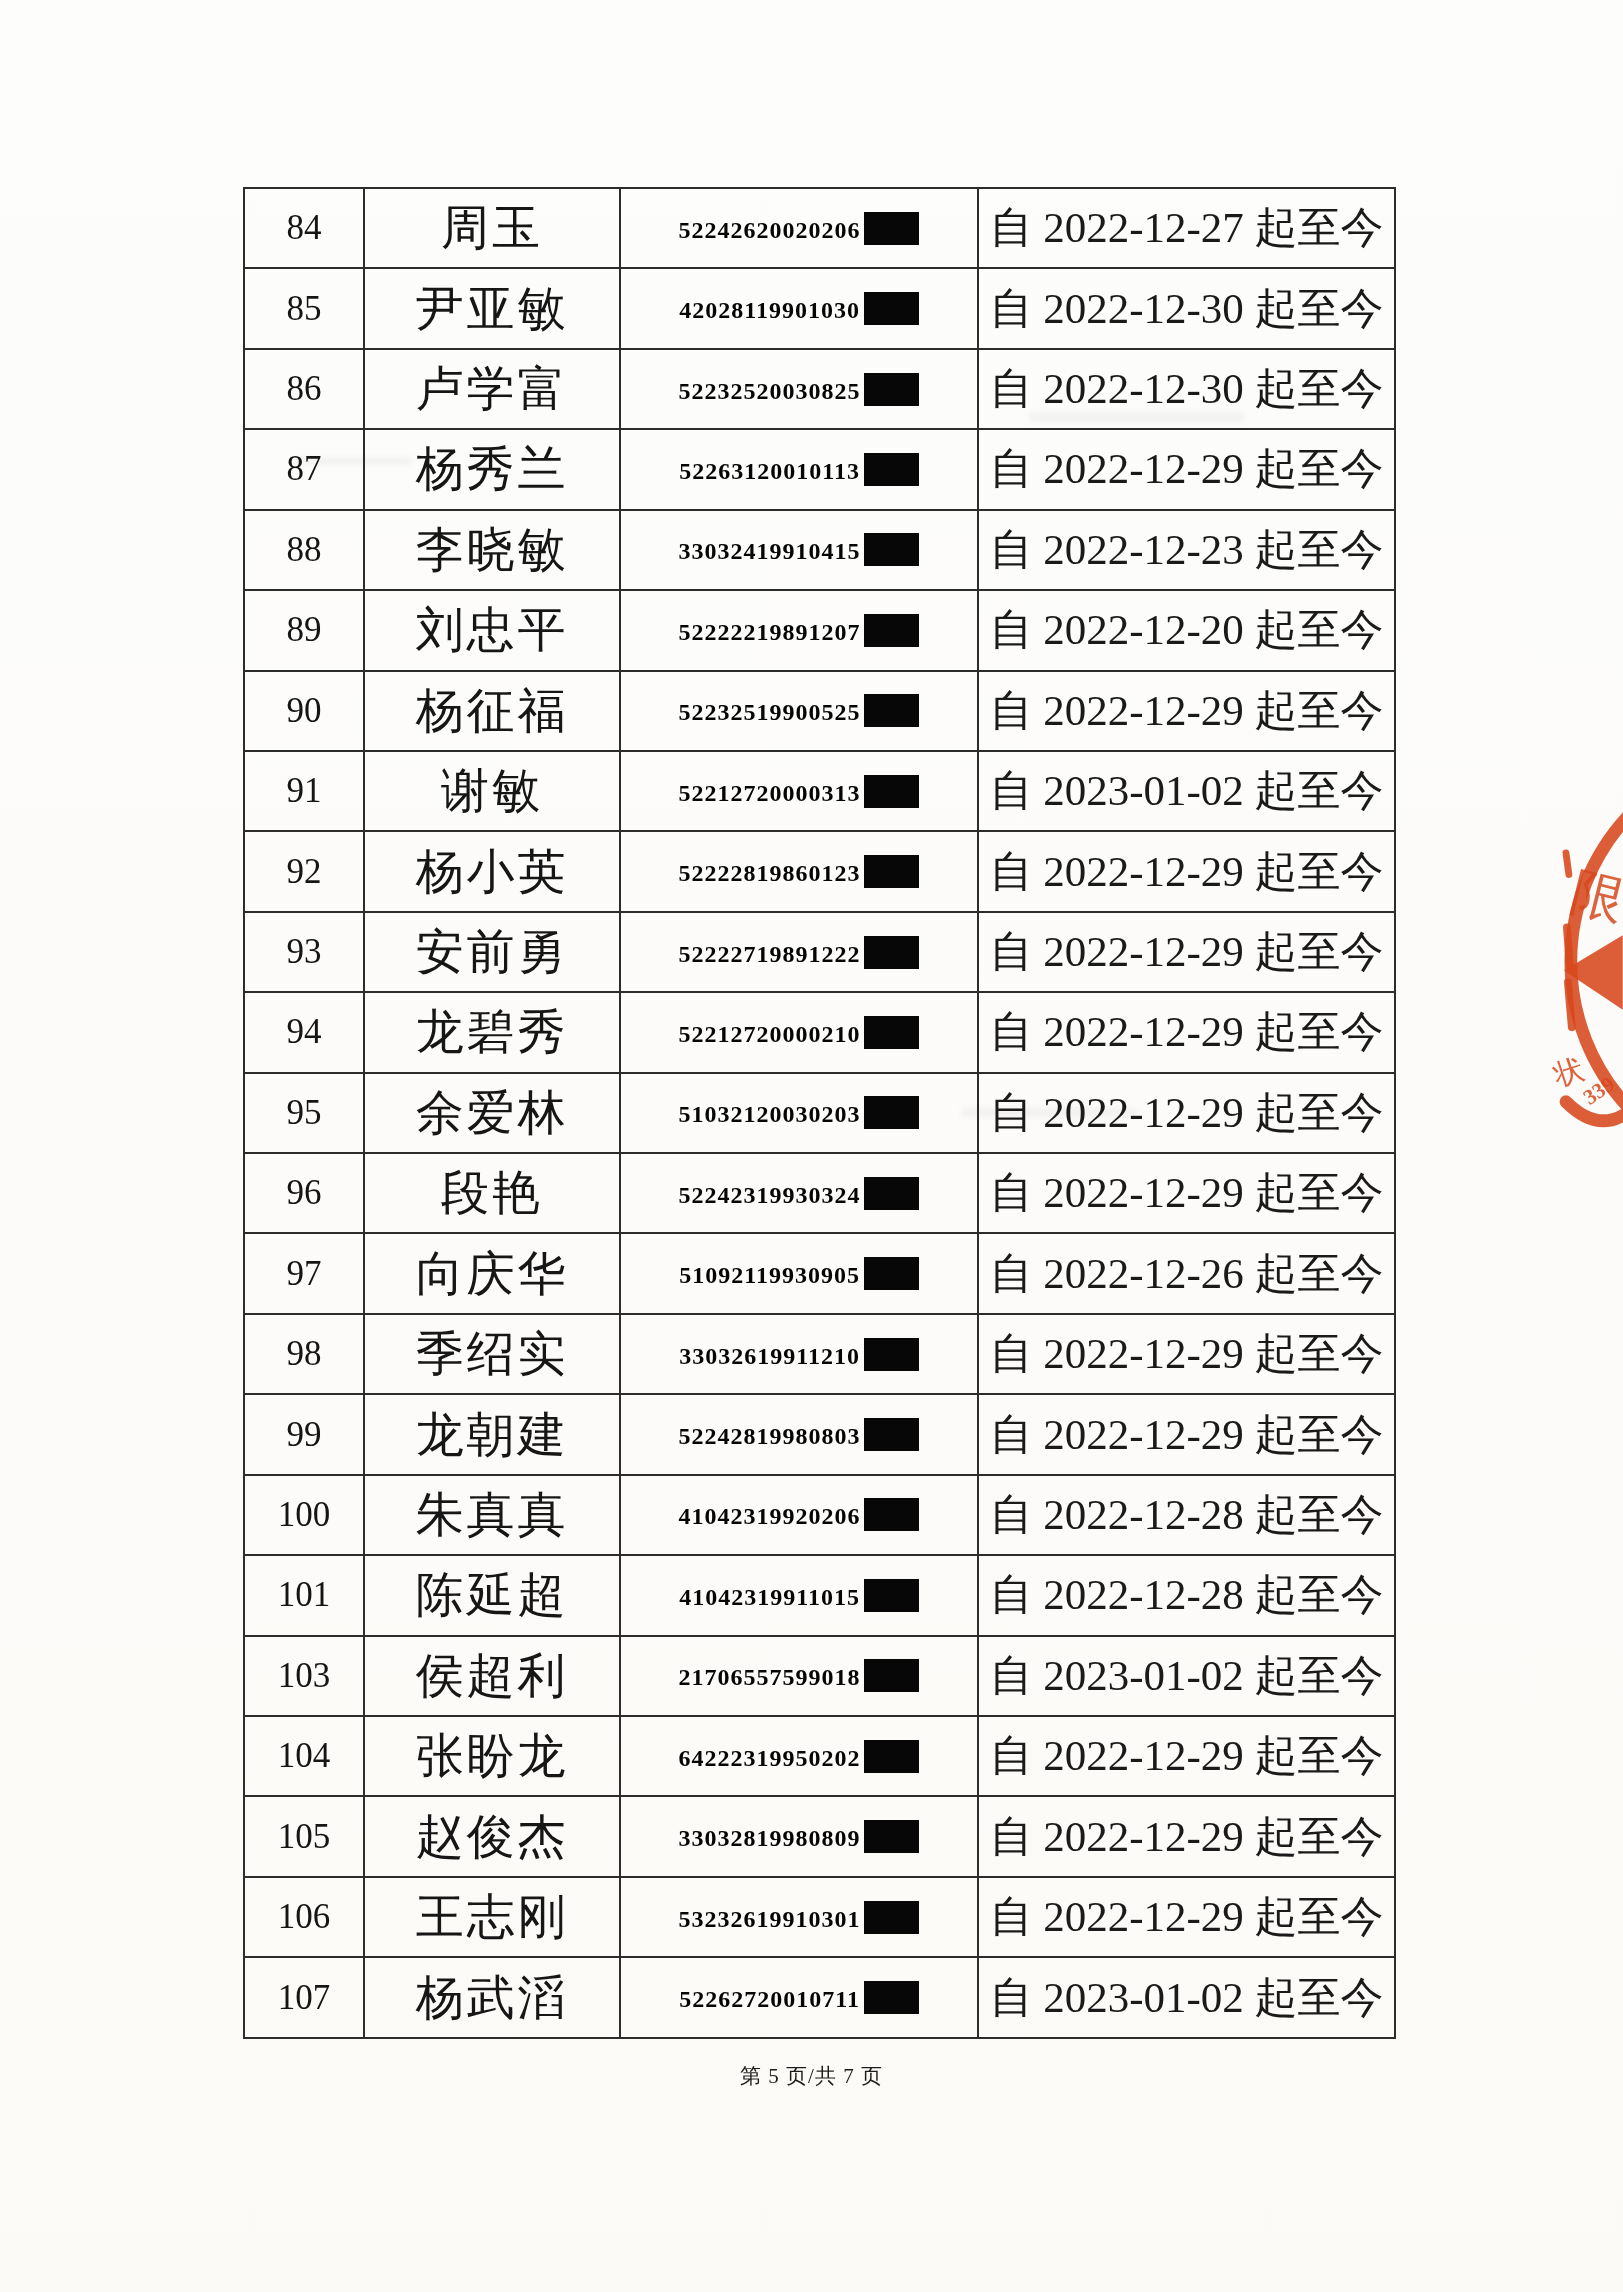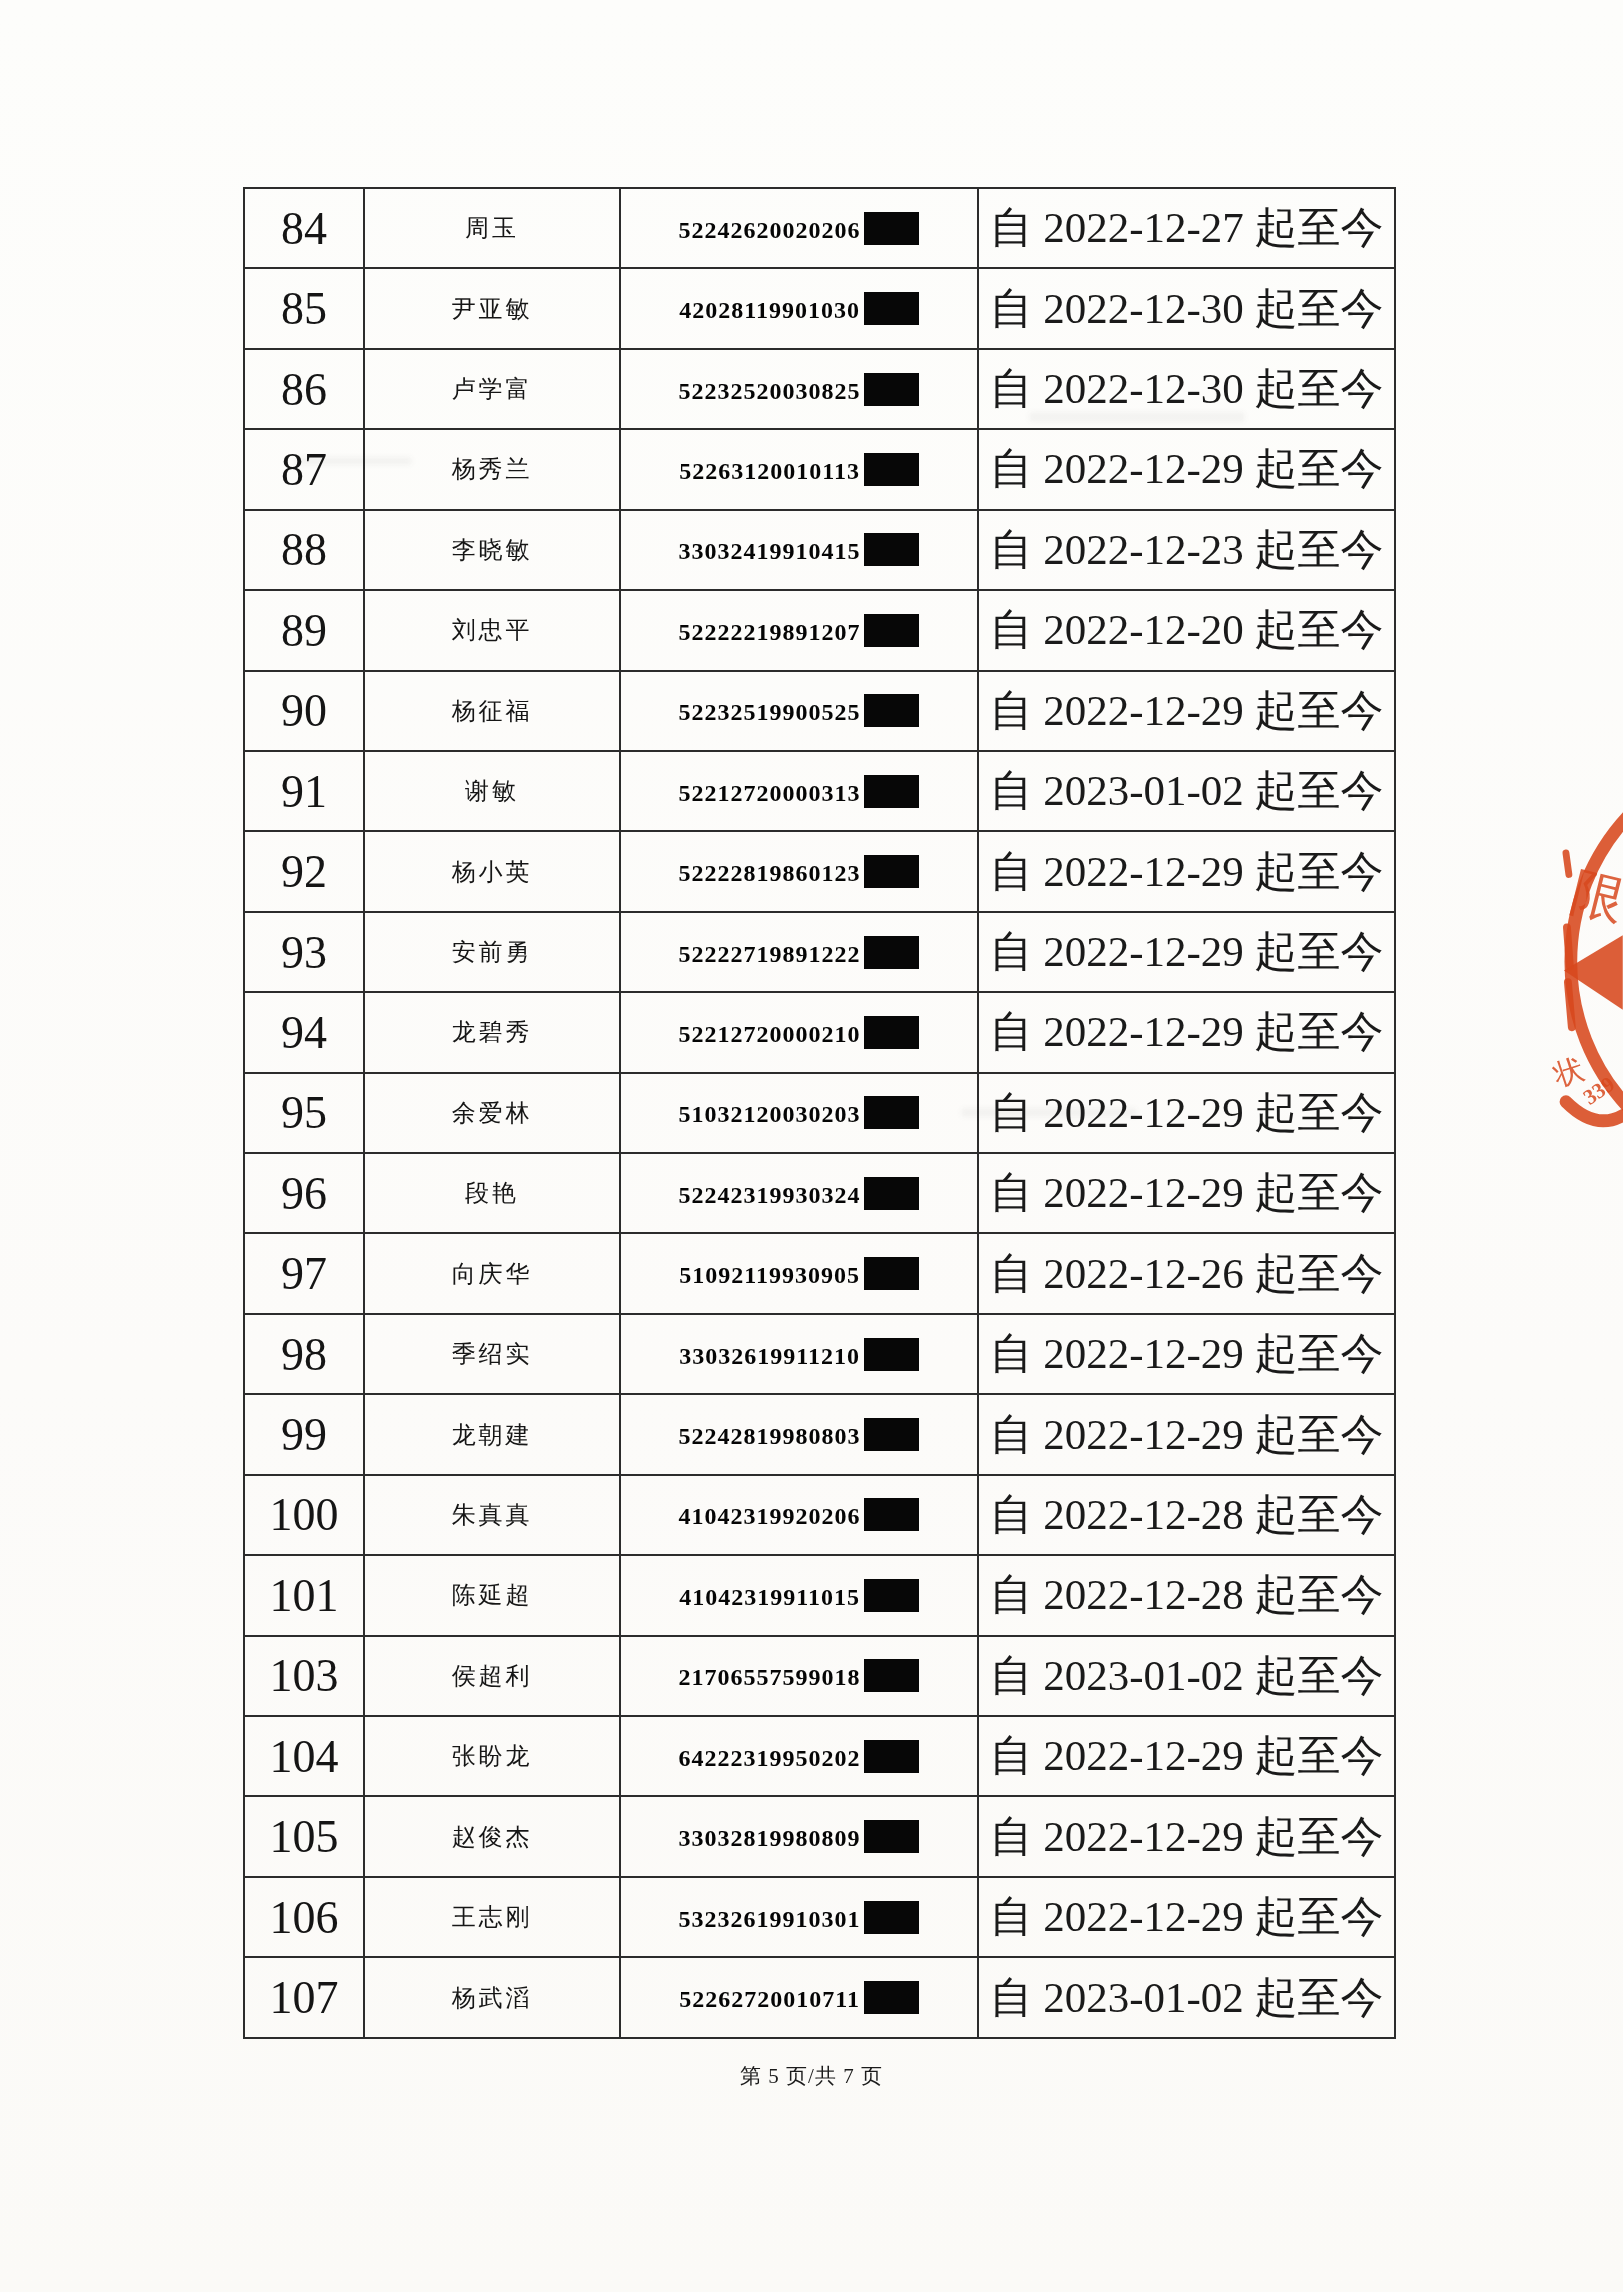--- a/index.html
+++ b/index.html
@@ -24,22 +24,22 @@
     border:2.9px solid #272727;
   }
   table.roster td{
     border:2px solid #2c2c2c;
     text-align:center;
     vertical-align:middle;
     padding:0;
     overflow:hidden;
     white-space:nowrap;
   }
-  td.c-no{width:118px;font-size:46px;color:#151515;margin-top:35px;}
-  td.c-name{width:254px;font-size:24px;letter-spacing:2.9px;color:#161616;}
+  td.c-no{width:118px;font-size:35px;color:#151515;margin-top:35px;}
+  td.c-name{width:254px;font-size:48px;letter-spacing:2.9px;color:#161616;}
   td.c-id{width:356px;font-size:24px;font-weight:bold;letter-spacing:1px;color:#050505;}
   td.c-period{width:415px;font-size:43px;color:#1a1a1a;}
   .redact{
     display:inline-block;
     width:55px;height:33px;
     background:#070707;
     margin-left:3.9px;
     vertical-align:-6.9px;
   }
   .footer{

